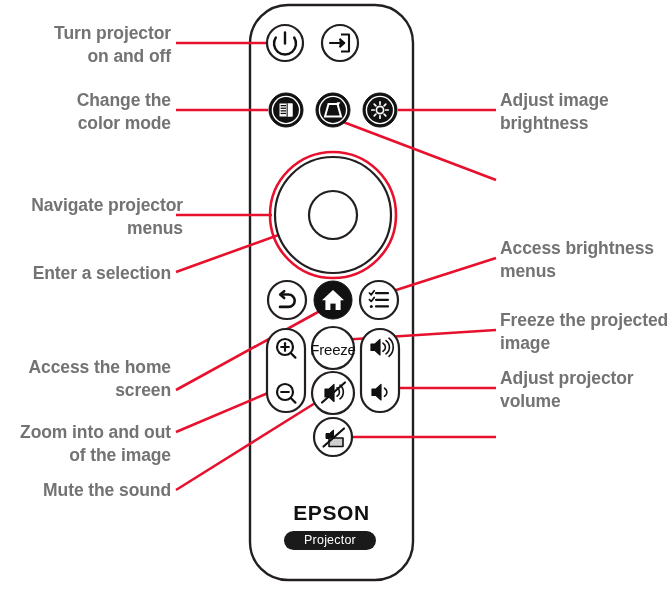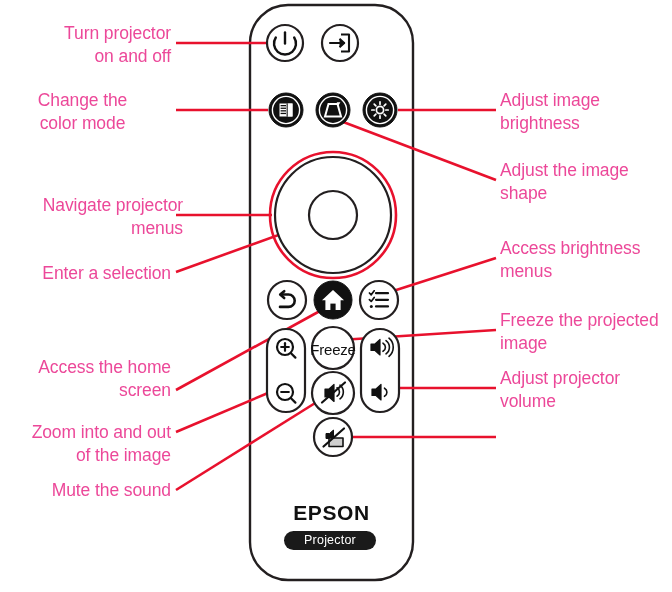--- a/index.html
+++ b/index.html
@@ -23,23 +23,24 @@
     left: 0;
     top: 0;
     width: 672px;
     height: 592px;
   }
   .callout {
     position: absolute;
     font-family: "Liberation Sans", sans-serif;
     font-size: 17.5px;
     line-height: 23px;
-    color: #ec4899;
+    color: #737373;
     white-space: pre-line;
     letter-spacing: -0.1px;
+    font-weight: bold;
   }
   .callout.left {
     text-align: right;
   }
   .callout.right {
     text-align: left;
   }
   .brandname {
     position: absolute;
     font-family: "Liberation Sans", sans-serif;
@@ -273,41 +274,39 @@
   </svg>
 
   <div class="freezelabel">Freeze</div>
 
   <div class="brandname">EPSON</div>
   <div class="brandtag">Projector</div>
 
   <div class="callout left" style="left:6px; top:22px; width:165px;">Turn projector
 on and off</div>
 
-  <div class="callout left" style="left:0; top:89px; width:165px;text-align:center;">Change the
+  <div class="callout left" style="left:6px; top:89px; width:165px;">Change the
 color mode</div>
 
   <div class="callout left" style="left:0px; top:194px; width:171px;padding-left:12px;">Navigate projector
 menus</div>
 
   <div class="callout left" style="left:0px; top:262px; width:171px;">Enter a selection</div>
 
   <div class="callout left" style="left:6px; top:356px; width:165px;">Access the home
 screen</div>
 
   <div class="callout left" style="left:0px; top:479px; width:171px;">Mute the sound</div>
 
   <div class="callout left" style="left:0px; top:421px; width:171px;">Zoom into and out
 of the image</div>
 
   <div class="callout right" style="left:500px; top:89px; width:172px;">Adjust image
 brightness</div>
 
-  <div class="callout right" style="left:500px; top:159px; width:172px;">Adjust the image
-shape</div>
 
   <div class="callout right" style="left:500px; top:237px; width:172px;">Access brightness
 menus</div>
 
   <div class="callout right" style="left:500px; top:309px; width:175px;">Freeze the projected
 image</div>
 
   <div class="callout right" style="left:500px; top:367px; width:172px;">Adjust projector
 volume</div>
 

